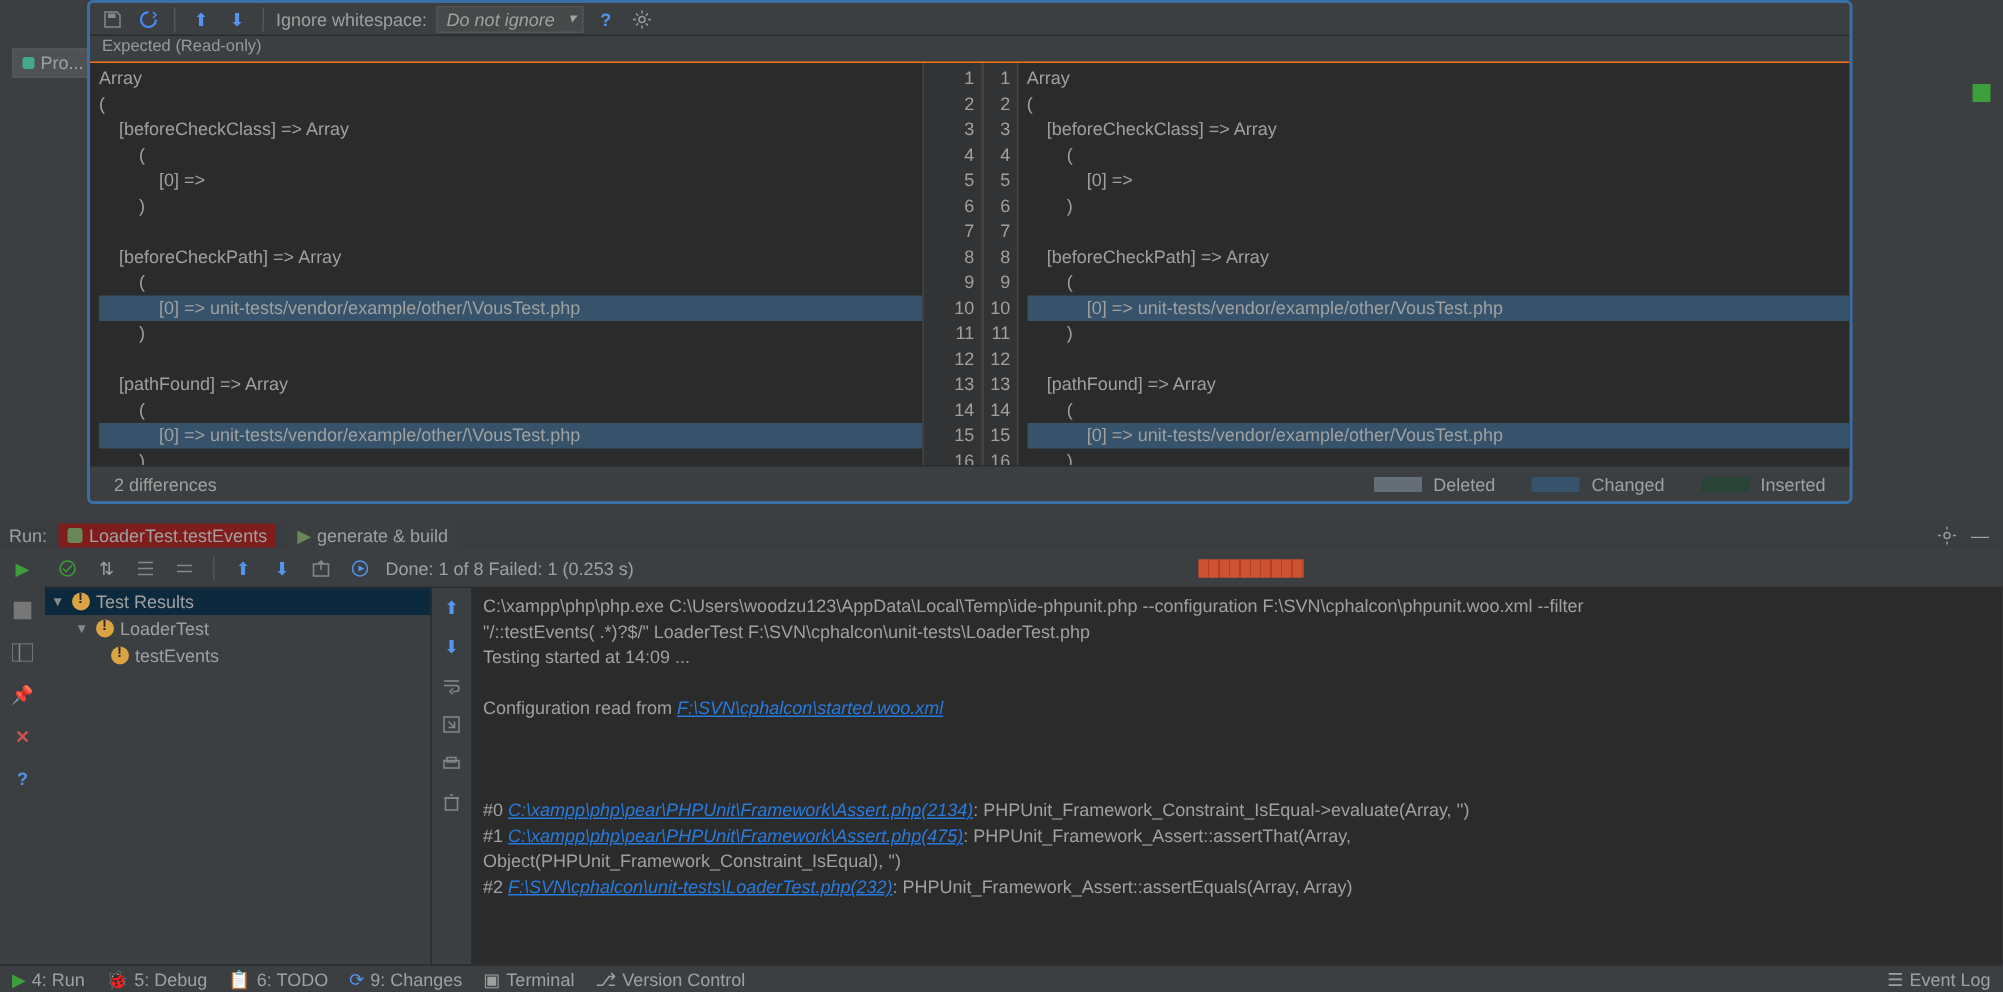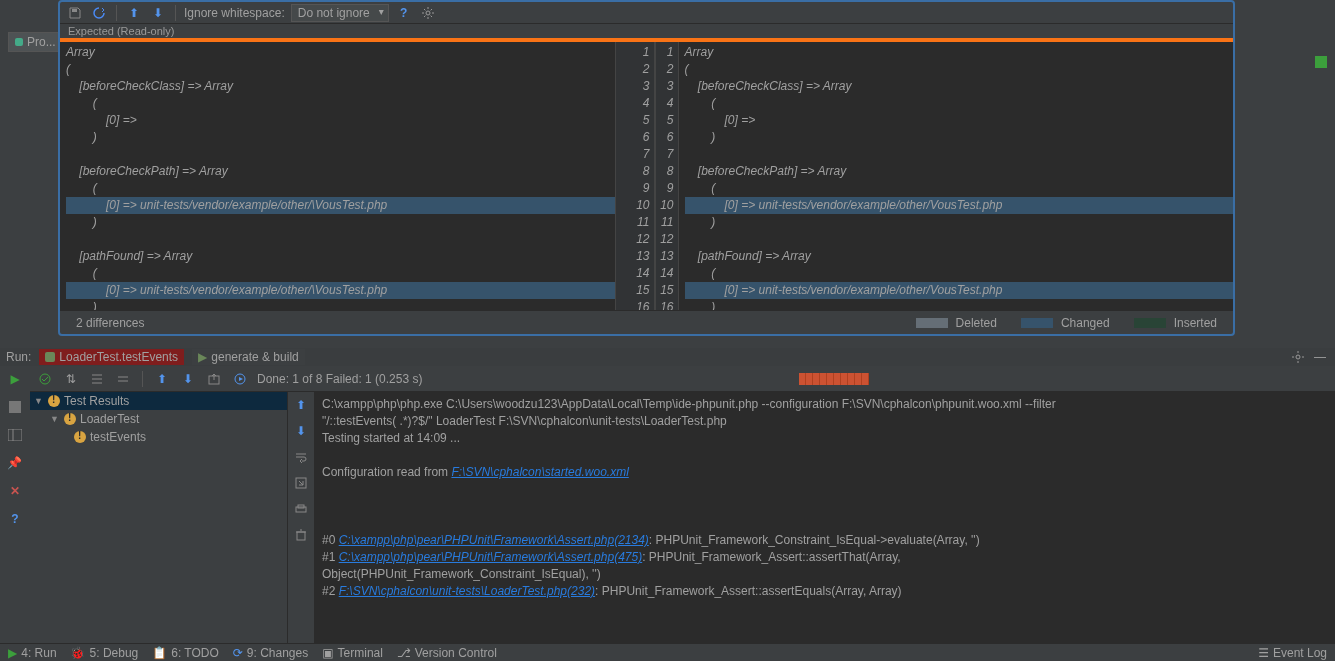--- a/index.html
+++ b/index.html
@@ -1,33 +1,33 @@
 <!DOCTYPE html>
 <html><head>
 <meta charset="utf-8">
 <style>
 * { margin:0; padding:0; box-sizing:border-box; font-family:"Segoe UI",Arial,sans-serif; font-size:12px; color:#a0a0a0; }
 body { background:#3c3f41; width:1335px; height:661px; overflow:hidden; position:relative; }
 .mono { font-family:"Consolas","Courier New",monospace; font-size:12px; }
 .icon-btn { width:18px; height:18px; display:flex; align-items:center; justify-content:center; cursor:pointer; color:#a0a0a0; }
 .sep { width:1px; height:16px; background:#555; margin:0 2px; }
-.dropdown { background:#45494a; border:1px solid #555; padding:1px 18px 1px 6px; position:relative; cursor:pointer; }
+.dropdown { background:#45494a; border:1px solid #555; padding:1px 18px 1px 6px; position:relative; cursor:pointer;font-style:italic; }
 .dropdown::after { content:"▾"; position:absolute; right:4px; top:1px; font-size:10px; }
 
 
 .proj-tab { position:absolute; left:8px; top:32px; background:#4e5254; border:1px solid #555; padding:2px 6px; display:flex; align-items:center; gap:4px; }
 .proj-tab .dot { width:8px; height:8px; background:#4a8; border-radius:2px; }
 
 
 .diff-panel { position:absolute; left:58px; top:0; right:100px; height:336px; background:#3c3f41; border:2px solid #3a6ea5; border-radius:4px; overflow:hidden; display:flex; flex-direction:column; }
 .diff-toolbar { height:22px; display:flex; align-items:center; padding:0 6px; gap:6px; border-bottom:1px solid #2b2b2b; }
 .diff-label { font-size:12px; }
-.diff-headers { height:18px; display:flex; border-bottom:4px solid #f97316; }
+.diff-headers { height:18px; display:flex; border-bottom:1px solid #f97316; }
 .diff-header { flex:1; padding:1px 8px; color:#999; font-size:11px; }
-.diff-body { flex:1; display:flex; overflow:hidden; position:relative; background:#2b2b2b;font-style:italic; }
+.diff-body { flex:1; display:flex; overflow:hidden; position:relative; background:#2b2b2b; }
 .code-col { flex:1; overflow:hidden; position:relative; }
 .gutter { width:40px; background:#313335; border-left:1px solid #444; border-right:1px solid #444; text-align:right; padding:2px 4px 0 0; color:#606366; }
 .gutter.dbl { width:24px; }
 .code-lines { padding:2px 0 0 6px; white-space:pre; color:#a9b7c6; line-height:17px; }
 .code-line { height:17px; }
 .code-line.diff-changed { background:#36536b; }
 .gutter .ln { height:17px; line-height:17px; }
 .diff-footer { height:24px; border-top:1px solid #2b2b2b; display:flex; align-items:center; padding:0 16px; gap:24px; }
 .legend { display:flex; align-items:center; gap:8px; }
 .legend .swatch { width:32px; height:10px; }

